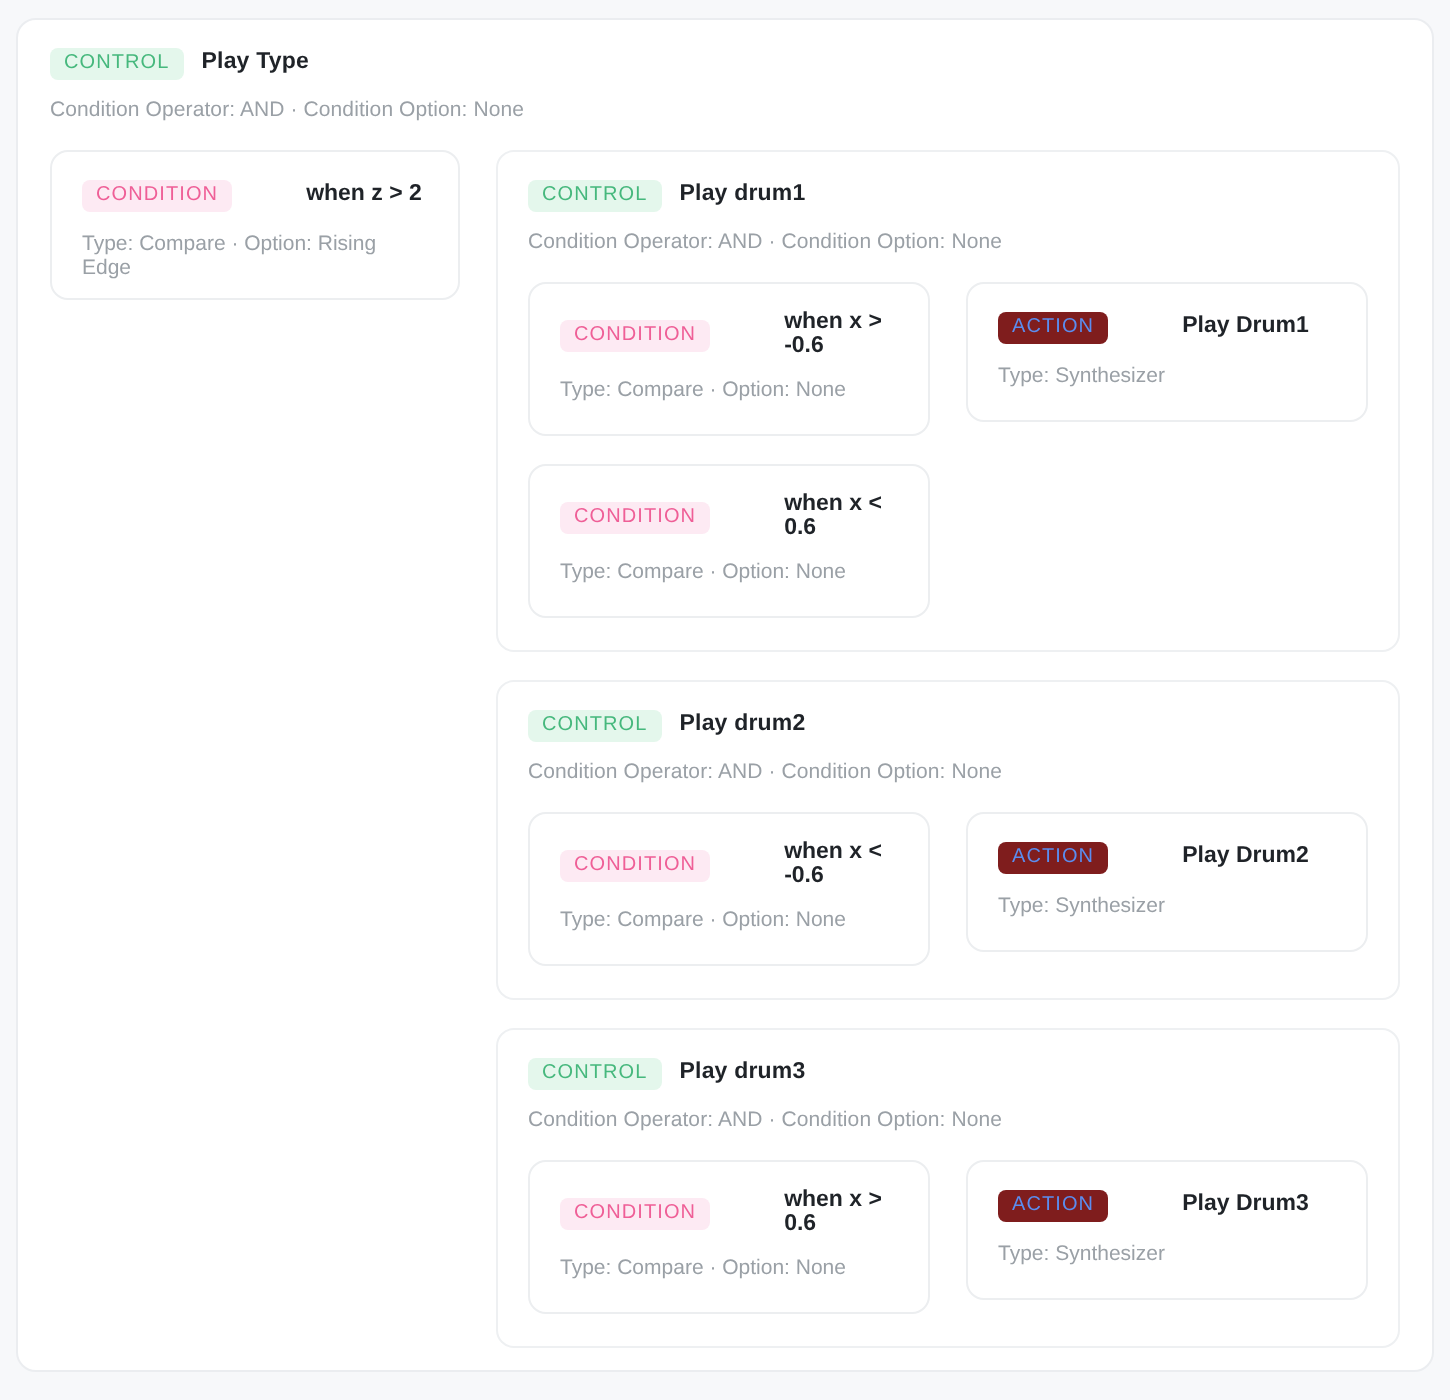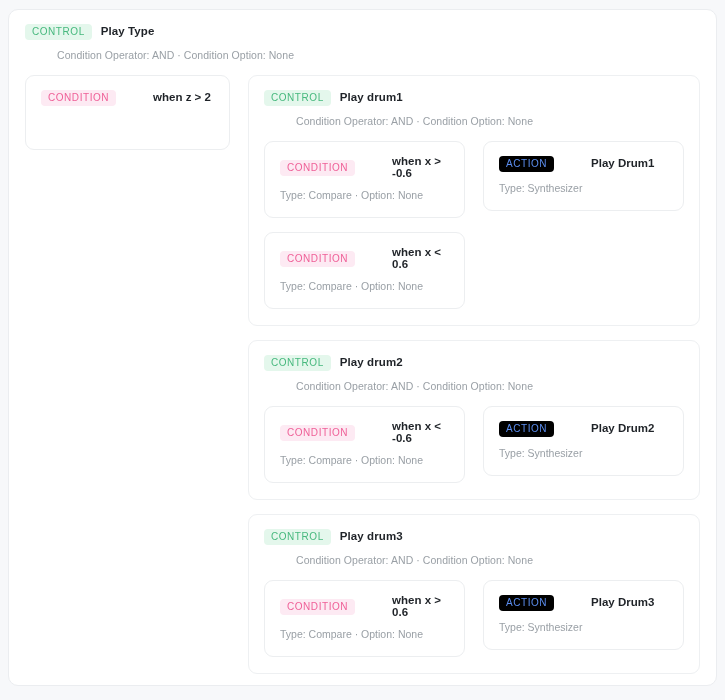--- a/index.html
+++ b/index.html
@@ -40,21 +40,20 @@
     font-size: 11.5px;
     font-weight: bold;
     color: #1f2328;
     letter-spacing: 0.1px;
   }
   .node-meta {
     margin-top: 9px;
     font-size: 10.5px;
     color: #9aa0a6;
     letter-spacing: 0.05px;
-    margin-left: 32px;
   }
 
   
   .badge {
     display: inline-block;
     font-size: 10px;
     letter-spacing: 0.55px;
     padding: 3px 7px 3px 7px;
     border-radius: 4px;
     line-height: 1;
@@ -62,21 +61,21 @@
   }
   .badge-control {
     background: #e4f7ec;
     color: #46b87d;
   }
   .badge-condition {
     background: #fdeaf3;
     color: #ef5f97;
   }
   .badge-action {
-    background: #000000;
+    background: #7f1d1d;
     color: #5b8def;
   }
 
   
   .children {
     display: grid;
     grid-template-columns: 1fr 1fr;
     gap: 14px 18px;
     margin-top: 14px;
     align-items: start;
@@ -139,20 +138,21 @@
   </div>
   <div class="node-meta">Condition Operator: AND · Condition Option: None</div>
 
   <div class="root-children">
 
     <div class="leaf-card" style="height:75px;">
       <div class="node-head">
         <span class="badge badge-condition">CONDITION</span>
         <span class="leaf-title">when z &gt; 2</span>
       </div>
+      <div class="leaf-meta">Type: Compare · Option: Rising Edge</div>
     </div>
 
     <div class="root-right-stack">
 
       <div class="child-control">
         <div class="node-head">
           <span class="badge badge-control">CONTROL</span>
           <span class="node-title">Play drum1</span>
         </div>
         <div class="node-meta">Condition Operator: AND · Condition Option: None</div>

